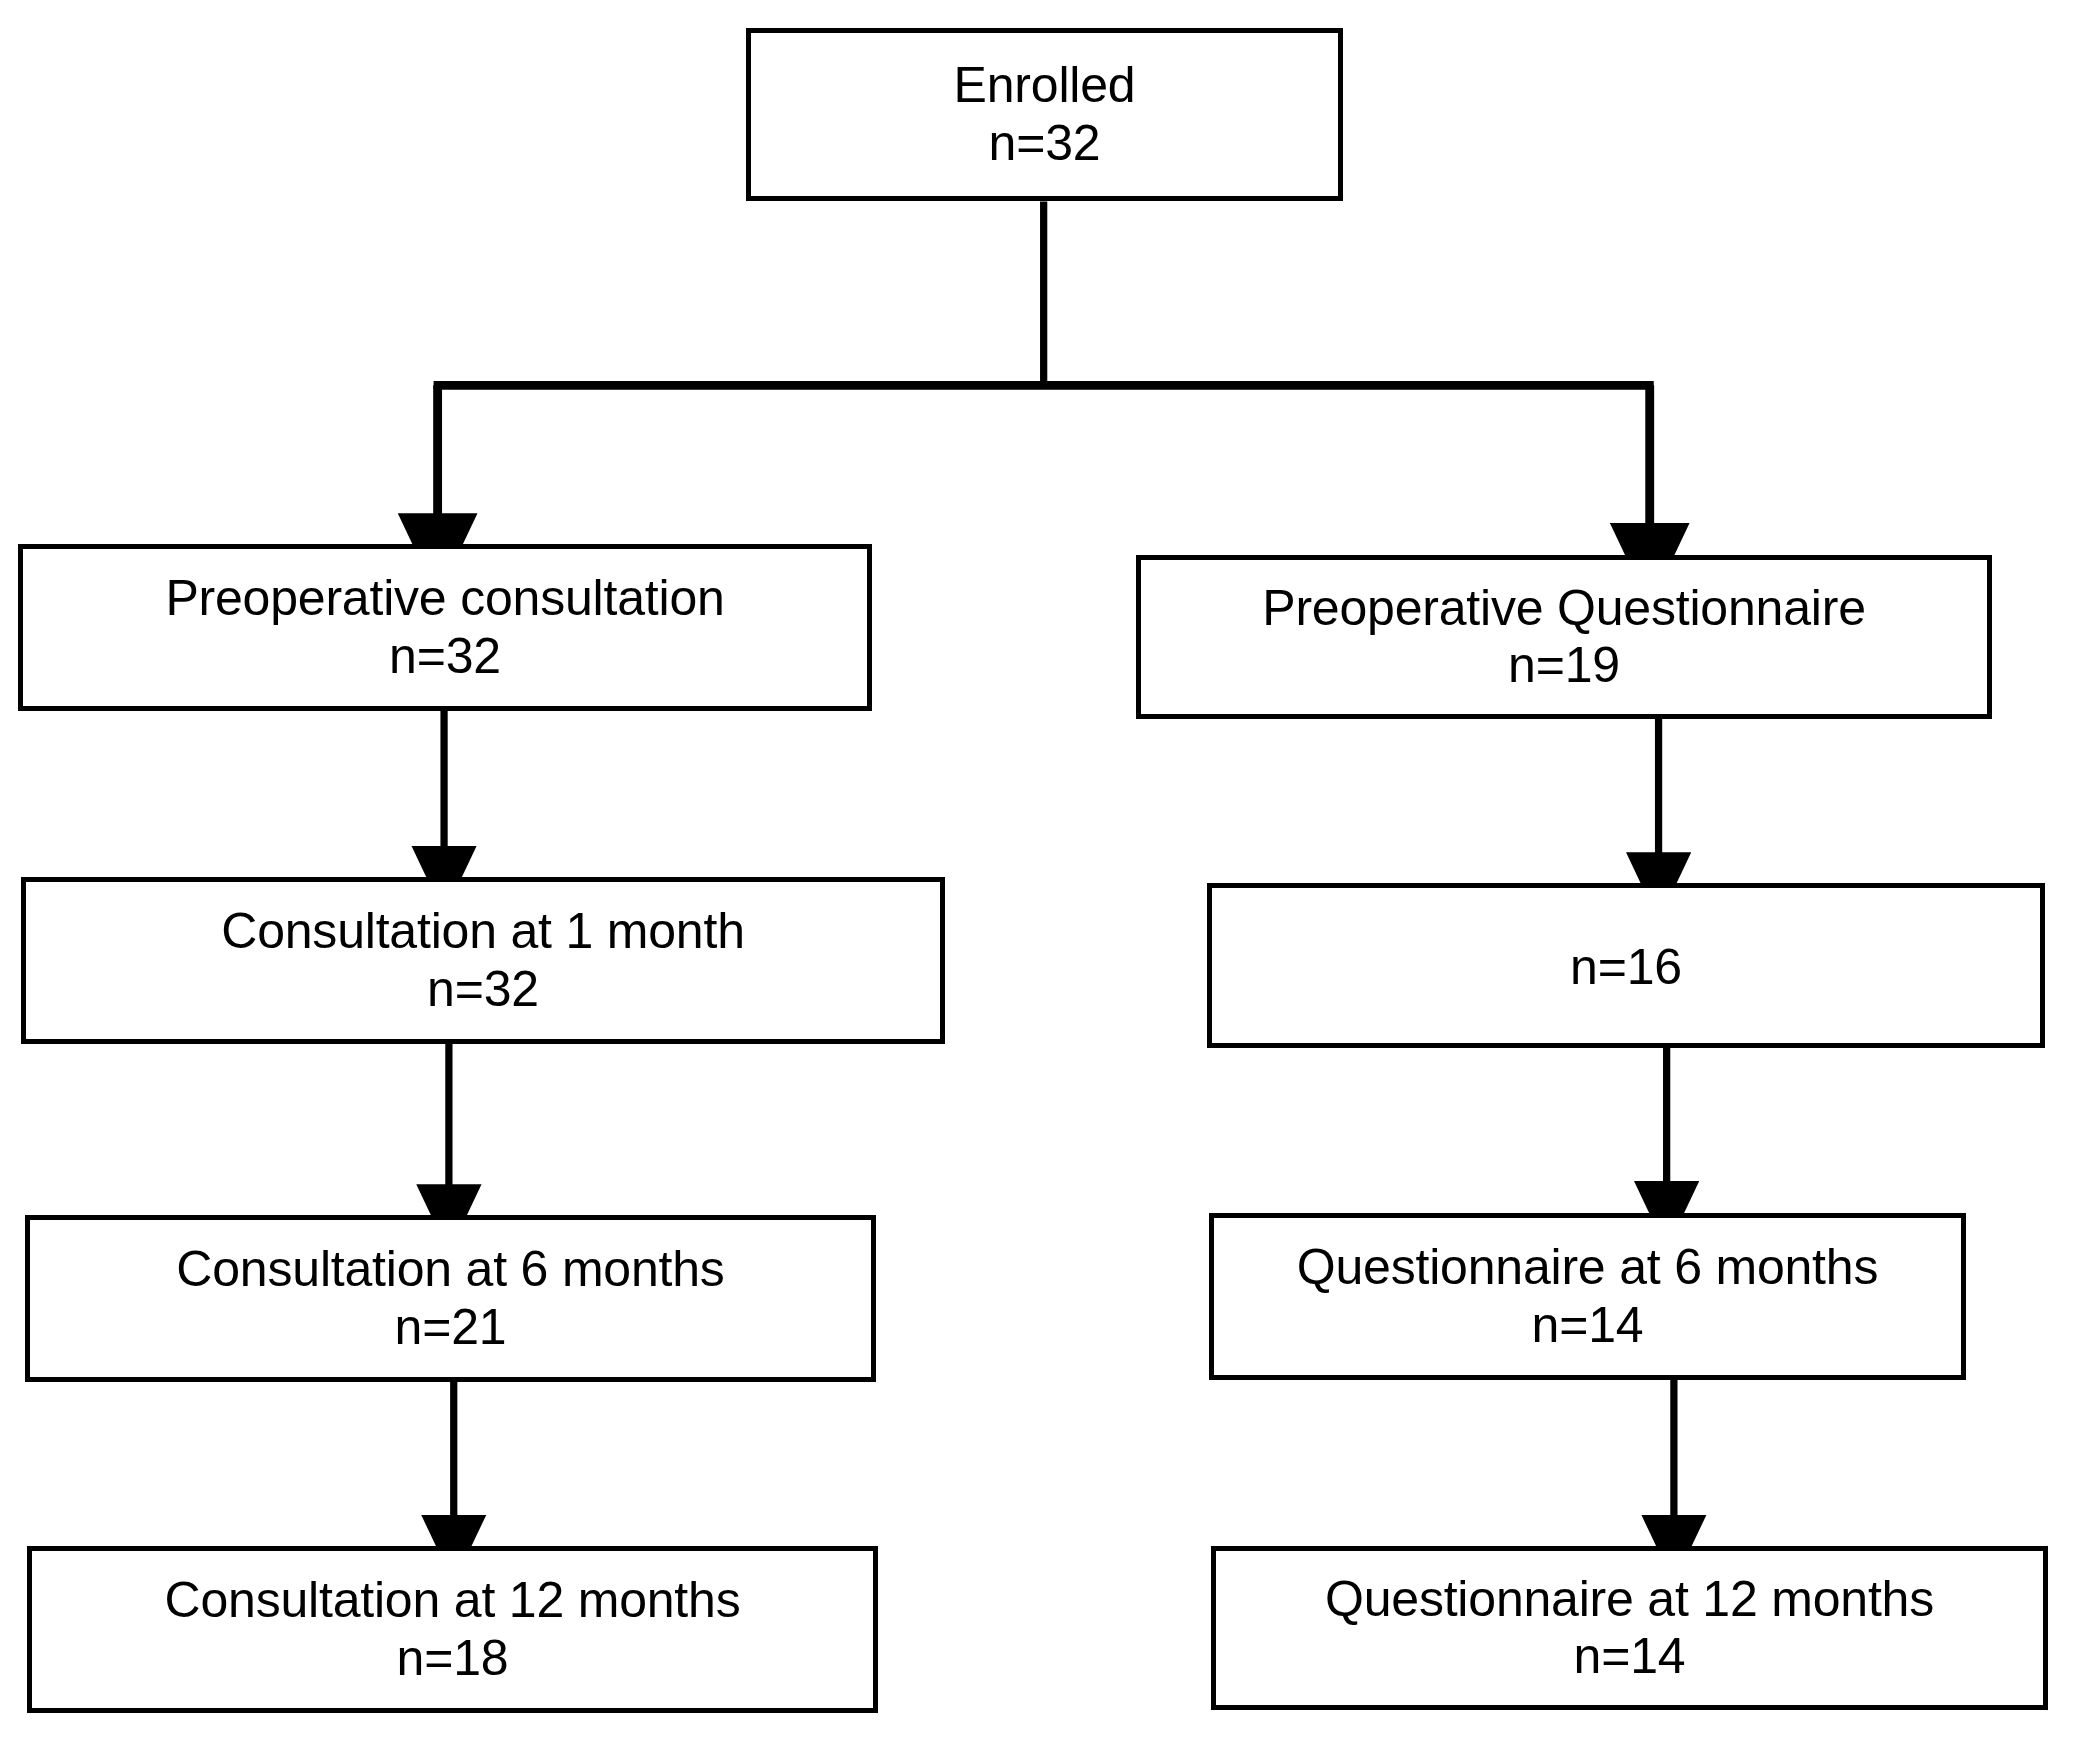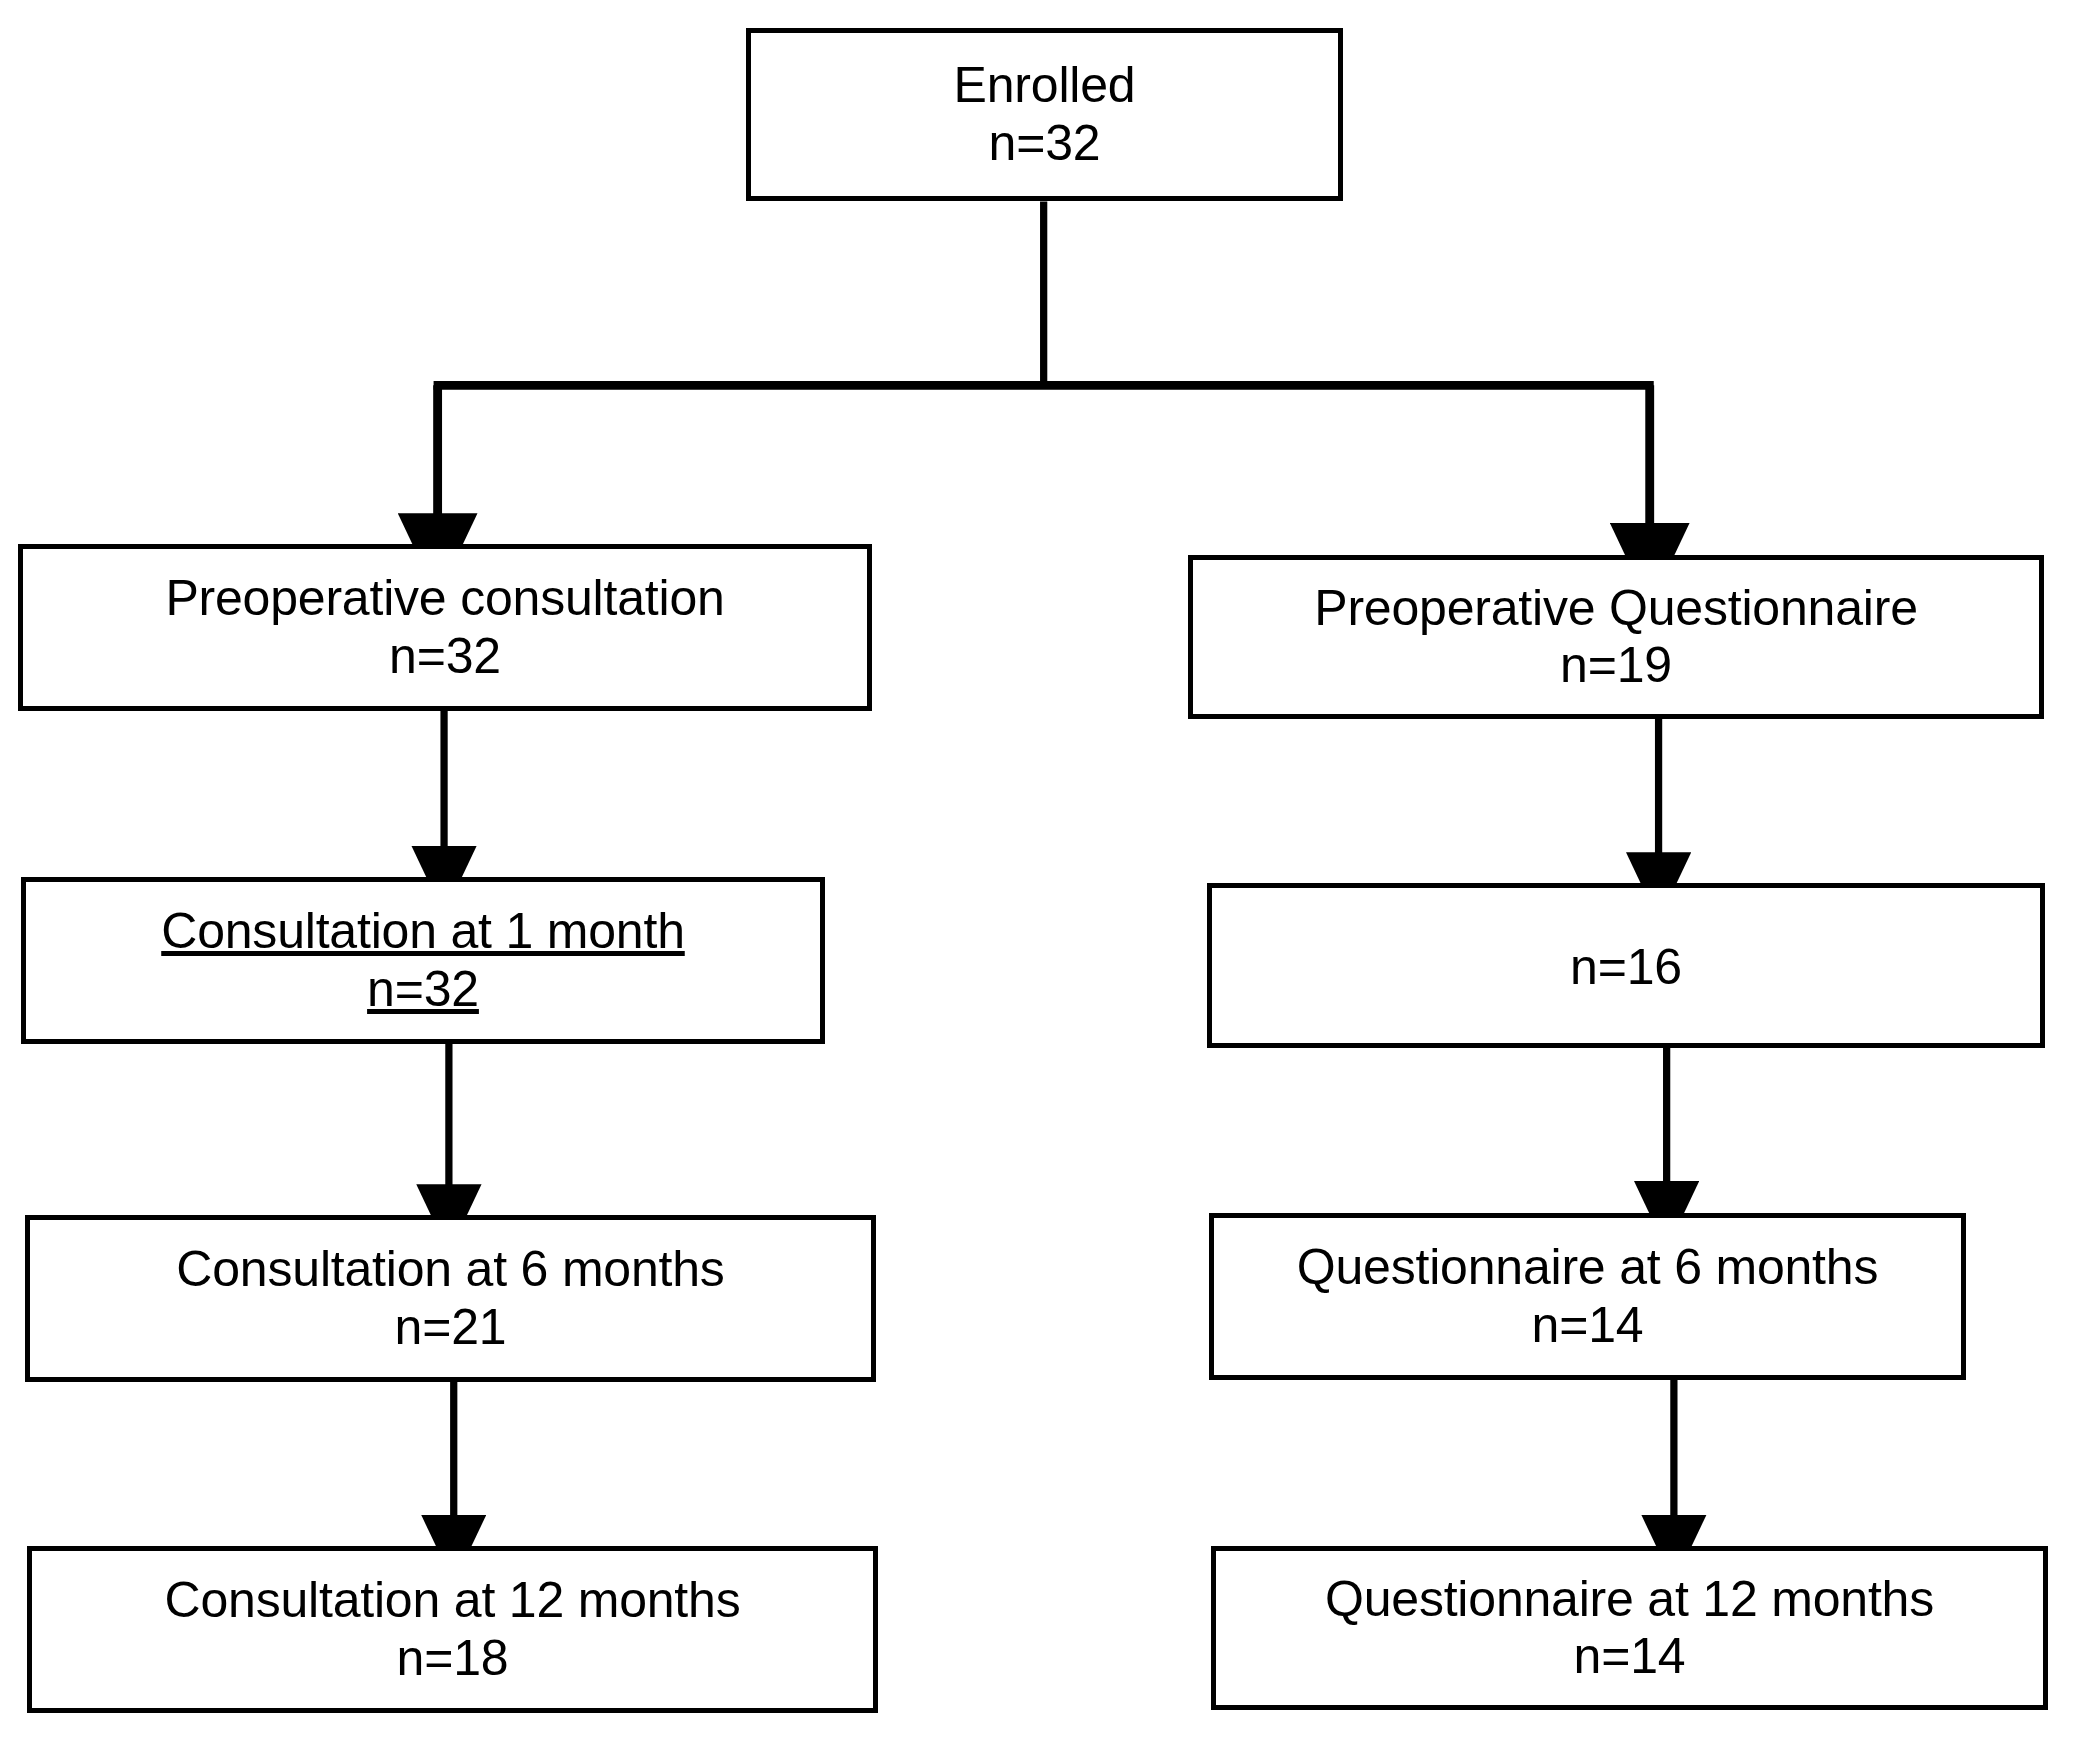--- a/index.html
+++ b/index.html
@@ -87,36 +87,36 @@
   <div class="node" style="left:746px; top:28px; width:597px; height:173px;">
     <div class="node-label">Enrolled</div>
     <div class="node-count">n=32</div>
   </div>
 
   <div class="node" style="left:18px; top:544px; width:854px; height:167px;">
     <div class="node-label">Preoperative consultation</div>
     <div class="node-count">n=32</div>
   </div>
 
-  <div class="node" style="left:21px; top:877px; width:804px; height:167px;text-decoration:underline;">
+  <div class="node" style="left:21px; top:877px; width:924px; height:167px;">
     <div class="node-label">Consultation at 1 month</div>
     <div class="node-count">n=32</div>
   </div>
 
   <div class="node" style="left:25px; top:1215px; width:851px; height:167px;">
     <div class="node-label">Consultation at 6 months</div>
     <div class="node-count">n=21</div>
   </div>
 
   <div class="node" style="left:27px; top:1546px; width:851px; height:167px;">
     <div class="node-label">Consultation at 12 months</div>
     <div class="node-count">n=18</div>
   </div>
 
-  <div class="node" style="left:1188px; top:555px; width:856px; height:164px;">
+  <div class="node" style="left:1136px; top:555px; width:856px; height:164px;">
     <div class="node-label">Preoperative Questionnaire</div>
     <div class="node-count">n=19</div>
   </div>
 
   <div class="node" style="left:1207px; top:883px; width:838px; height:165px;">
     <div class="node-count">n=16</div>
   </div>
 
   <div class="node" style="left:1209px; top:1213px; width:757px; height:167px;">
     <div class="node-label">Questionnaire at 6 months</div>

